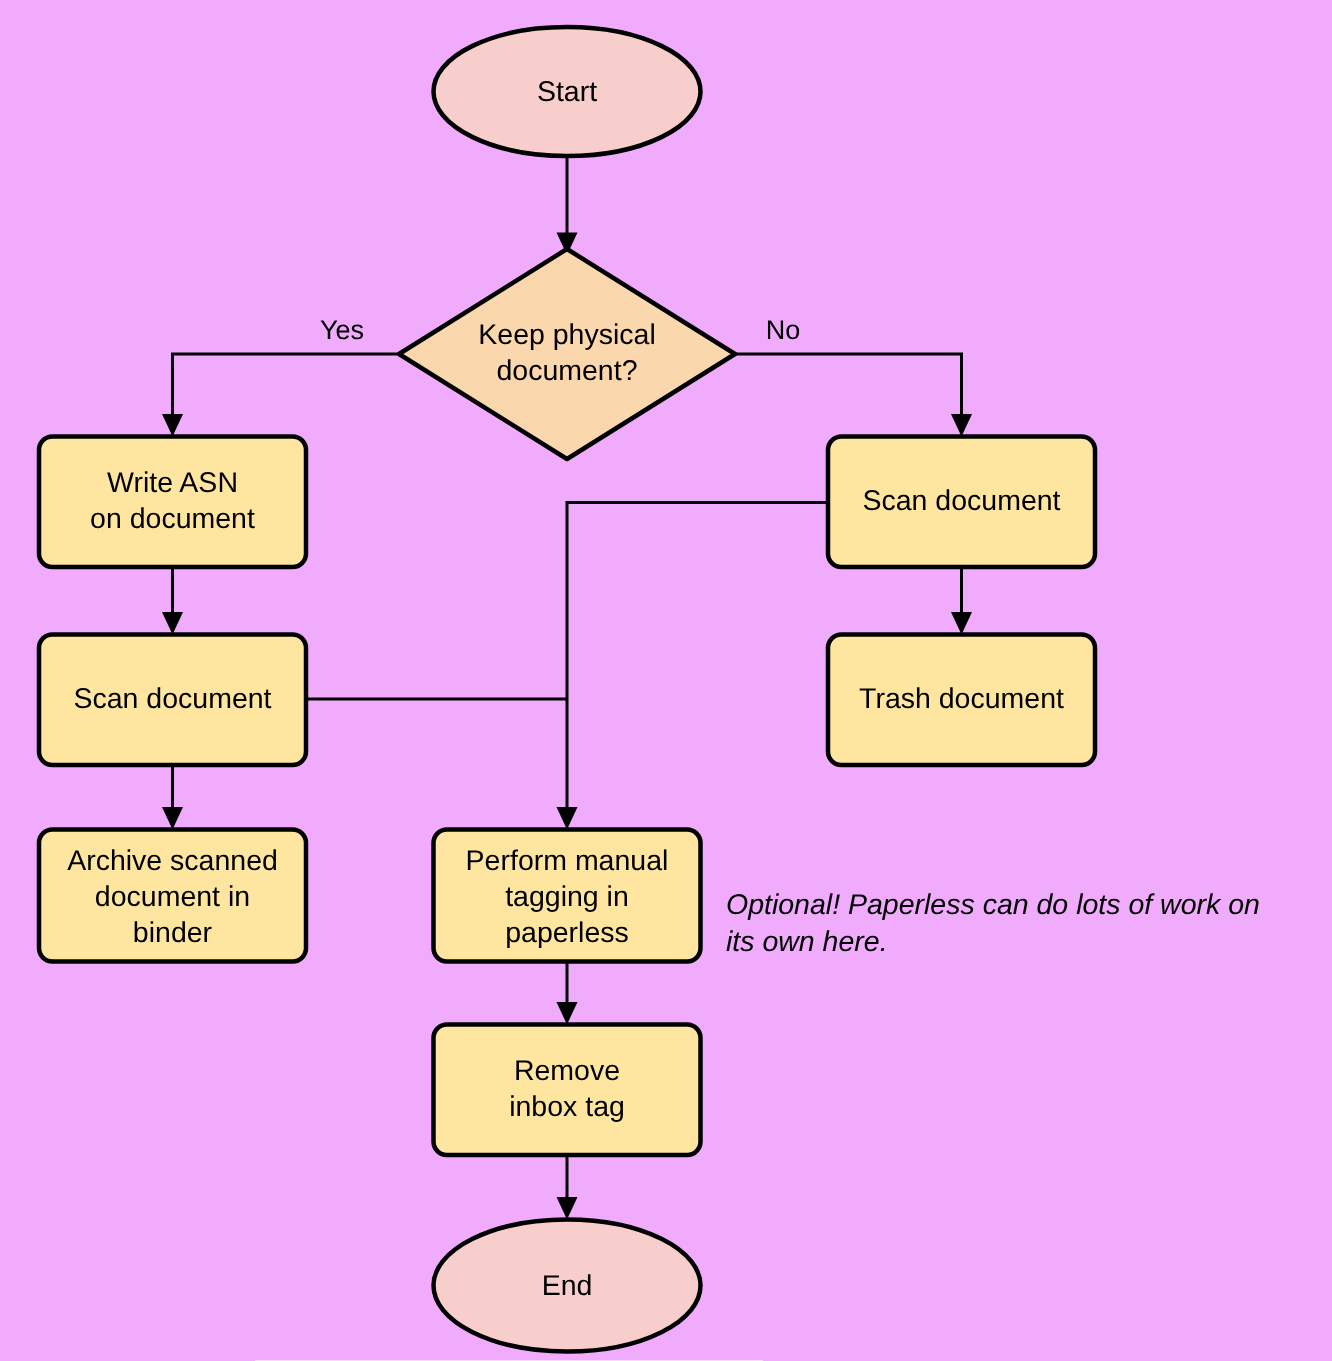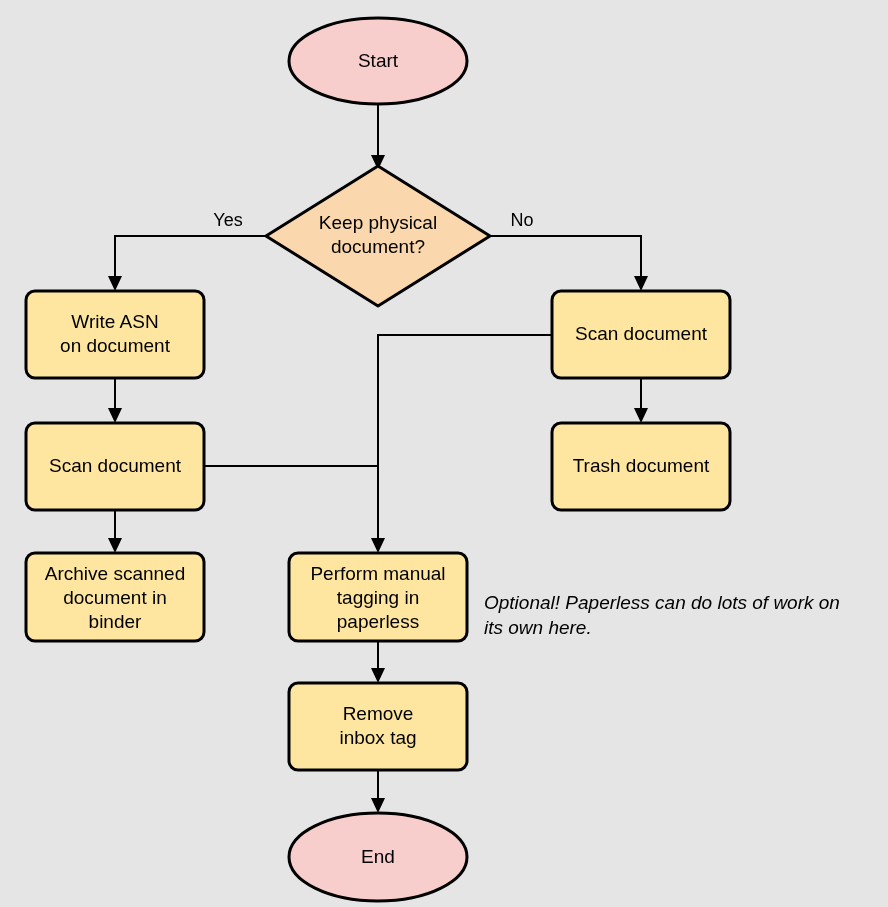--- a/index.html
+++ b/index.html
@@ -11,21 +11,21 @@
   body {
     width: 888px;
     height: 907px;
     font-family: "Liberation Sans", sans-serif;
     overflow: hidden;
   }
   #flowchart-root {
     position: relative;
     width: 888px;
     height: 907px;
-    background: #e5e5e5;
+    background: #f0abfc;
   }
   svg#flow-svg {
     display: block;
     width: 888px;
     height: 907px;
   }
   .node-shape {
     stroke: #000000;
     stroke-width: 3;
     stroke-linejoin: round;

